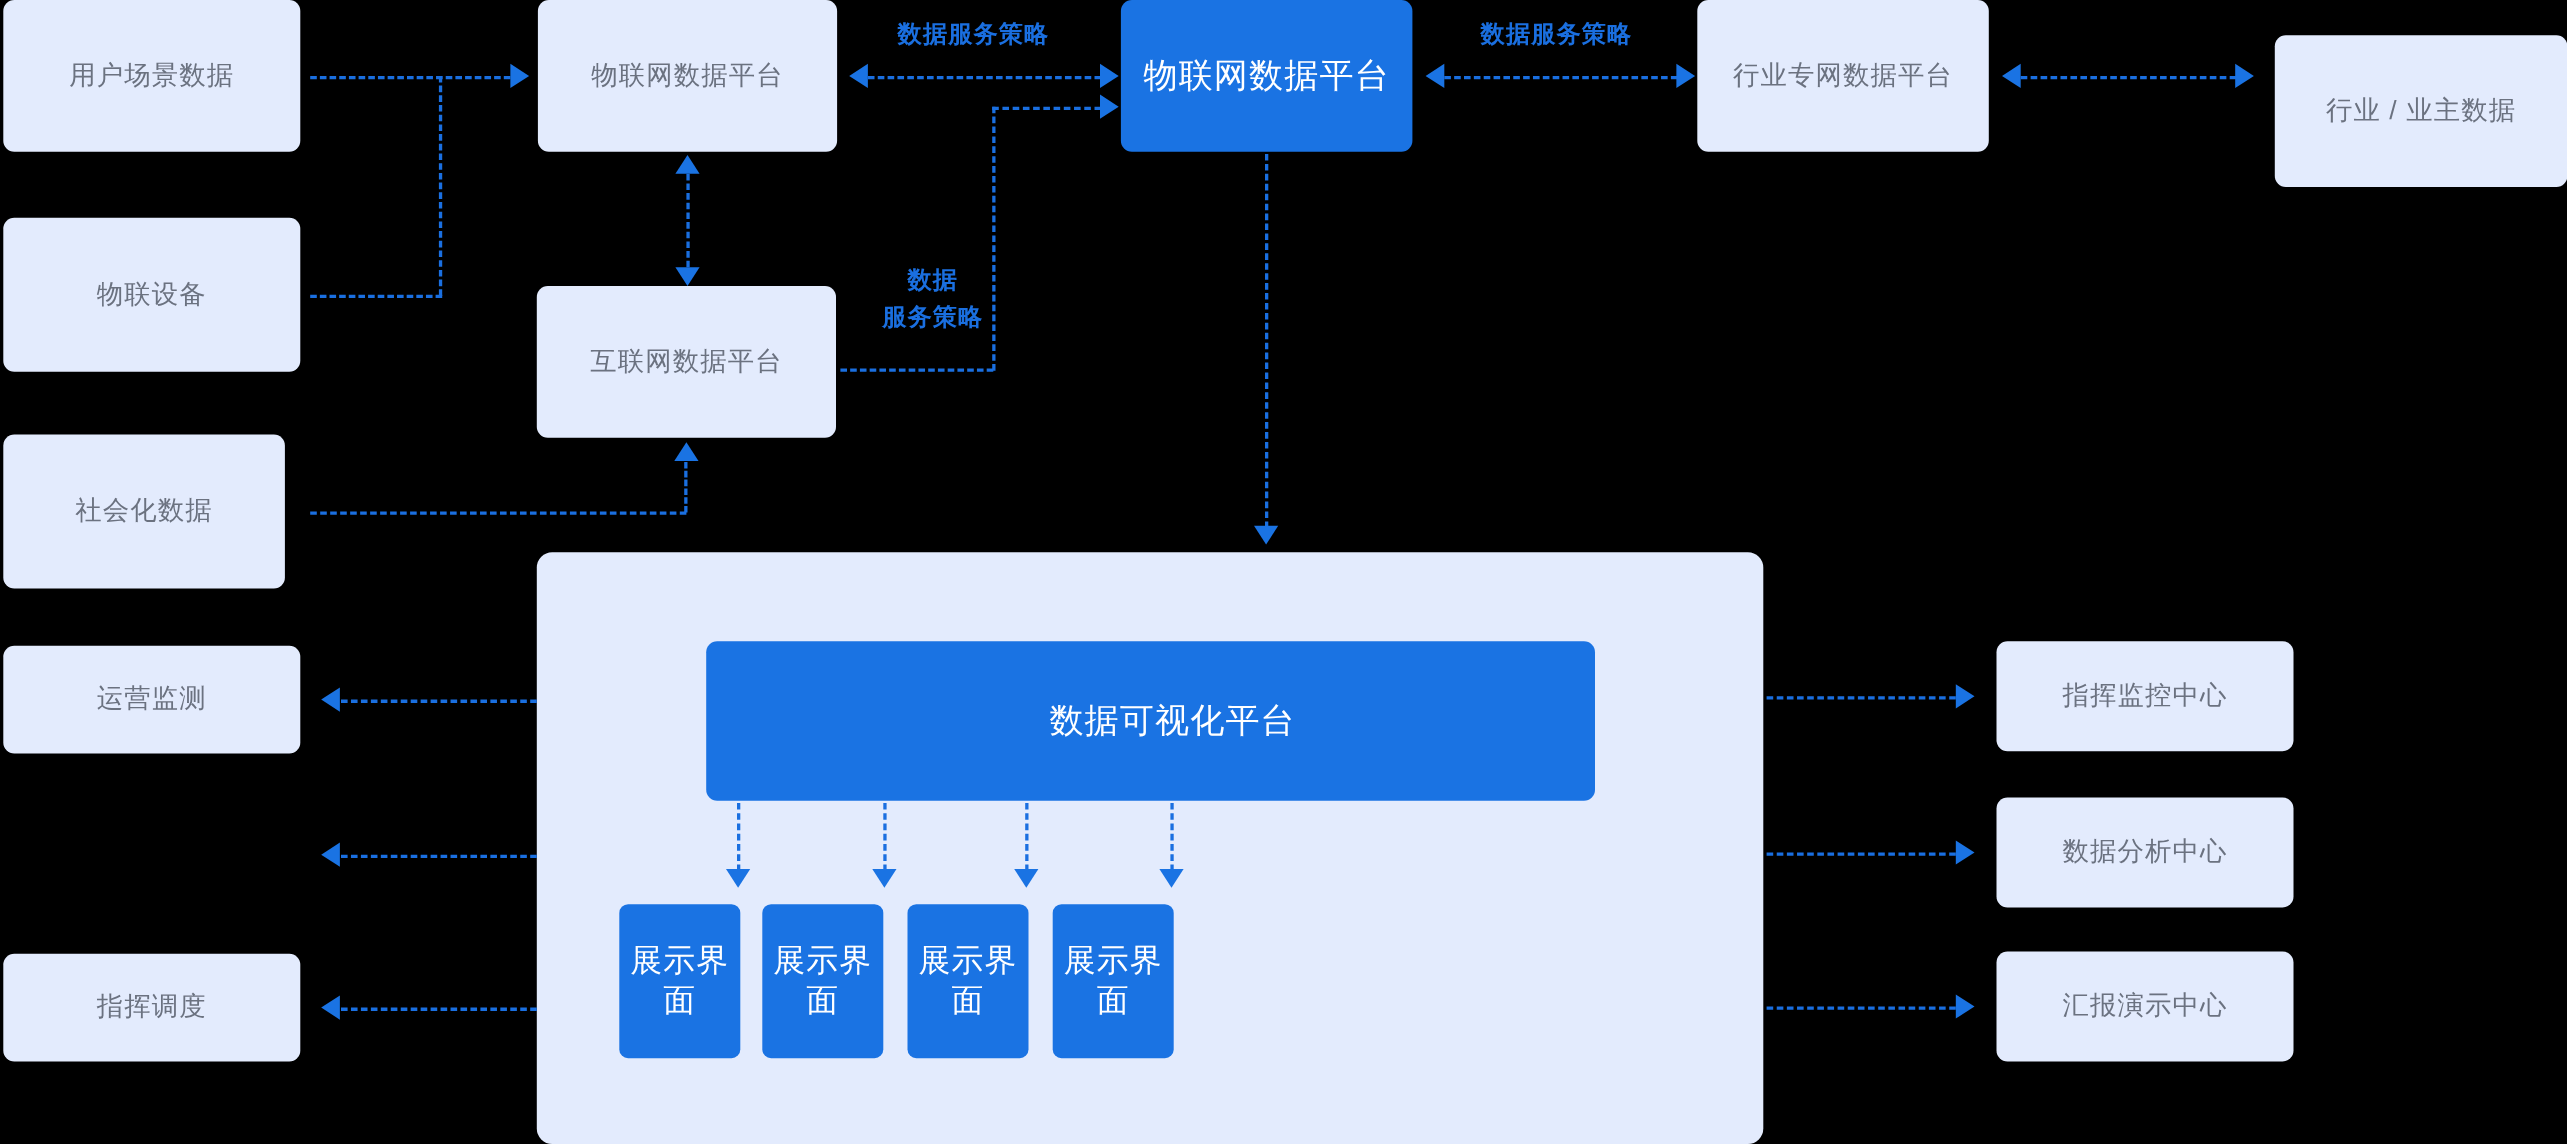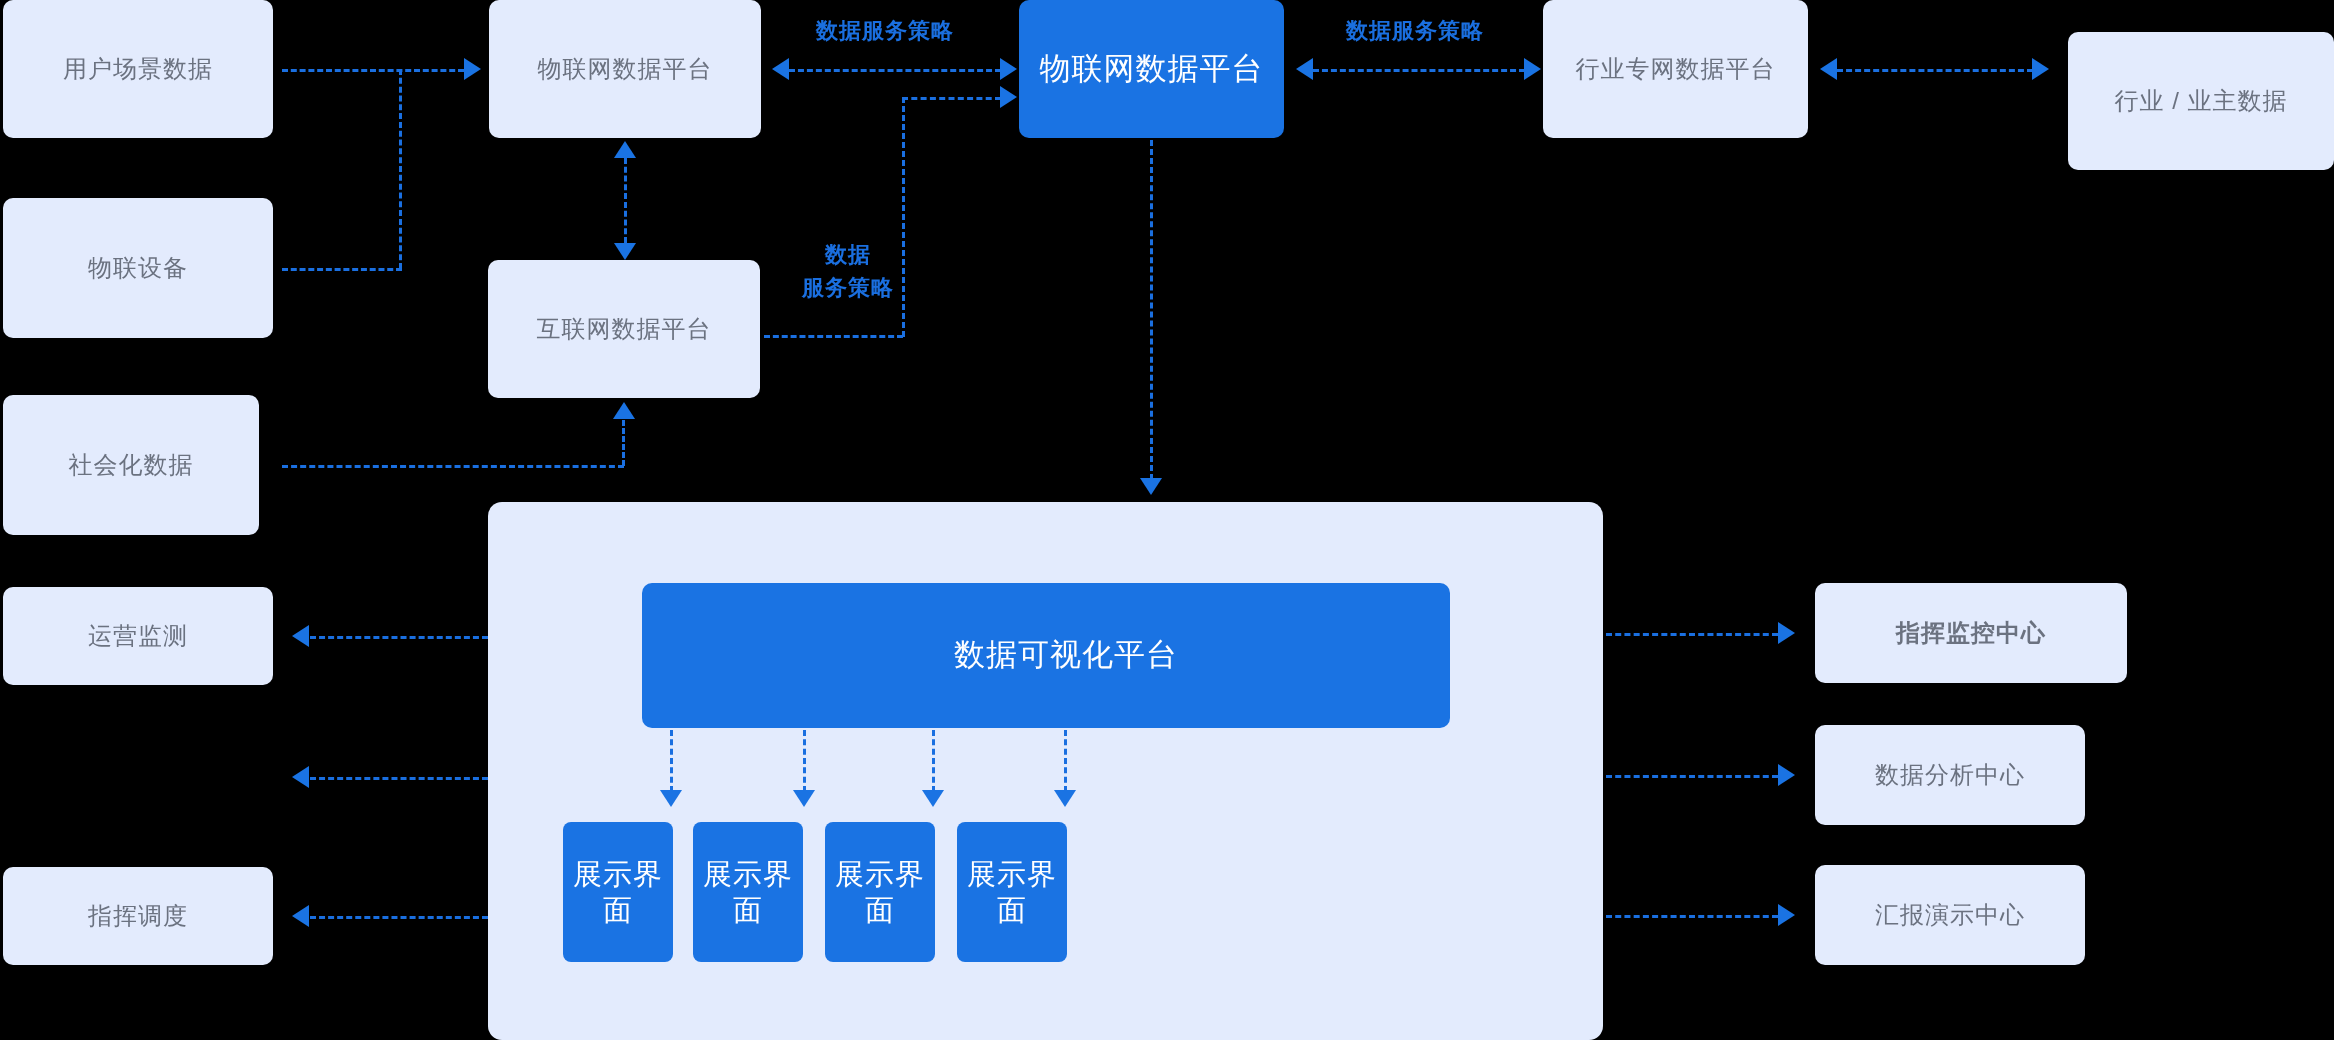--- a/index.html
+++ b/index.html
@@ -132,21 +132,21 @@
 
   <div class="node light" style="left:3px; top:587px; width:270px; height:98px;">
     <span>运营监测</span>
   </div>
 
 
   <div class="node light" style="left:3px; top:867px; width:270px; height:98px;">
     <span>指挥调度</span>
   </div>
 
-  <div class="node light" style="left:1815px; top:583px; width:312px; height:100px;font-weight:bold;">
+  <div class="node light" style="left:1815px; top:583px; width:270px; height:100px;">
     <span>指挥监控中心</span>
   </div>
 
   <div class="node light" style="left:1815px; top:725px; width:270px; height:100px;">
     <span>数据分析中心</span>
   </div>
 
   <div class="node light" style="left:1815px; top:865px; width:270px; height:100px;">
     <span>汇报演示中心</span>
   </div>

